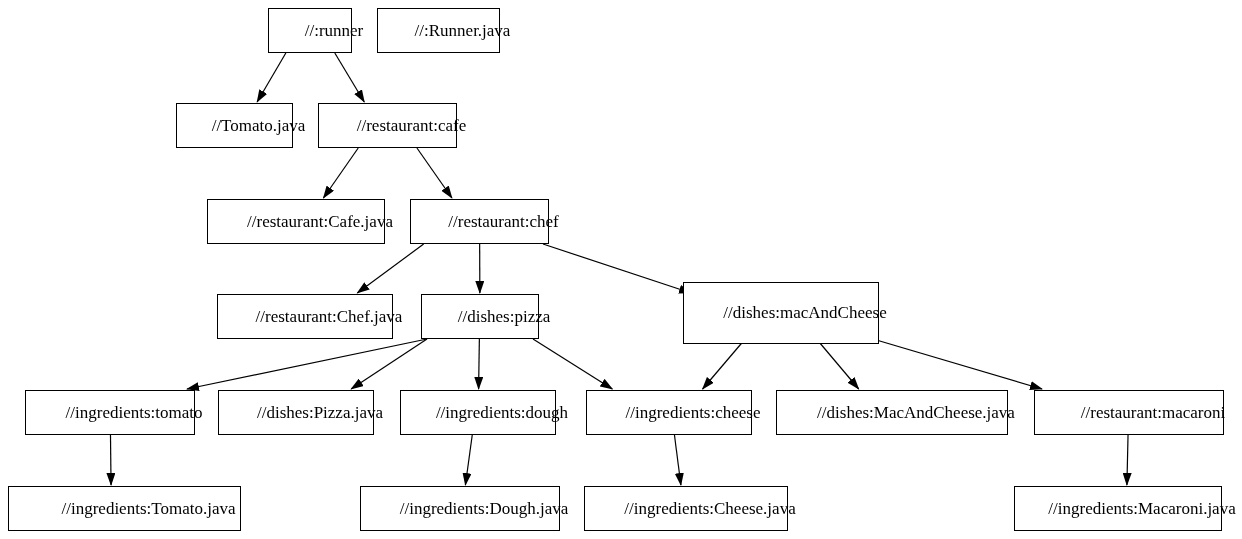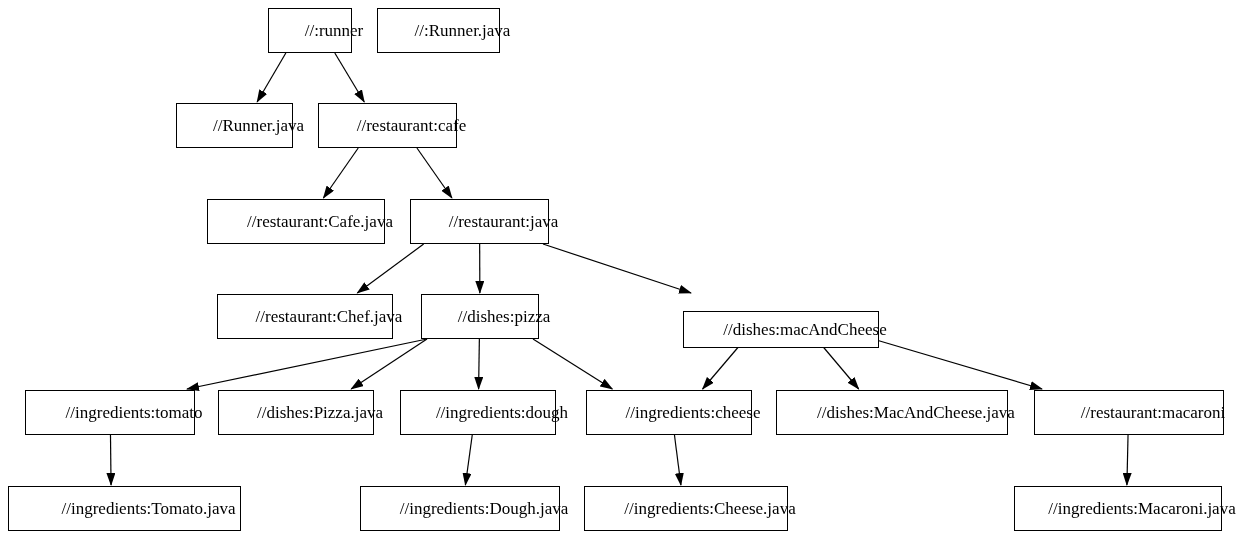--- a/index.html
+++ b/index.html
@@ -71,44 +71,44 @@
 
   <div class="node" style="left:268px;top:8px;width:84px;height:45px">
     <span>//:runner</span>
   </div>
 
   <div class="node" style="left:377px;top:8px;width:123px;height:45px">
     <span>//:Runner.java</span>
   </div>
 
   <div class="node" style="left:176px;top:103px;width:117px;height:45px">
-    <span>//Runner.java</span>
+    <span>//Tomato.java</span>
   </div>
 
   <div class="node" style="left:318px;top:103px;width:139px;height:45px">
     <span>//restaurant:cafe</span>
   </div>
 
   <div class="node" style="left:207px;top:199px;width:178px;height:45px">
     <span>//restaurant:Cafe.java</span>
   </div>
 
   <div class="node" style="left:410px;top:199px;width:139px;height:45px">
-    <span>//restaurant:java</span>
+    <span>//restaurant:chef</span>
   </div>
 
   <div class="node" style="left:217px;top:294px;width:176px;height:45px">
     <span>//restaurant:Chef.java</span>
   </div>
 
   <div class="node" style="left:421px;top:294px;width:118px;height:45px">
     <span>//dishes:pizza</span>
   </div>
 
-  <div class="node" style="left:683px;top:311px;width:196px;height:37px">
+  <div class="node" style="left:683px;top:282px;width:196px;height:62px">
     <span>//dishes:macAndCheese</span>
   </div>
 
   <div class="node" style="left:25px;top:390px;width:170px;height:45px">
     <span>//ingredients:tomato</span>
   </div>
 
   <div class="node" style="left:218px;top:390px;width:156px;height:45px">
     <span>//dishes:Pizza.java</span>
   </div>

